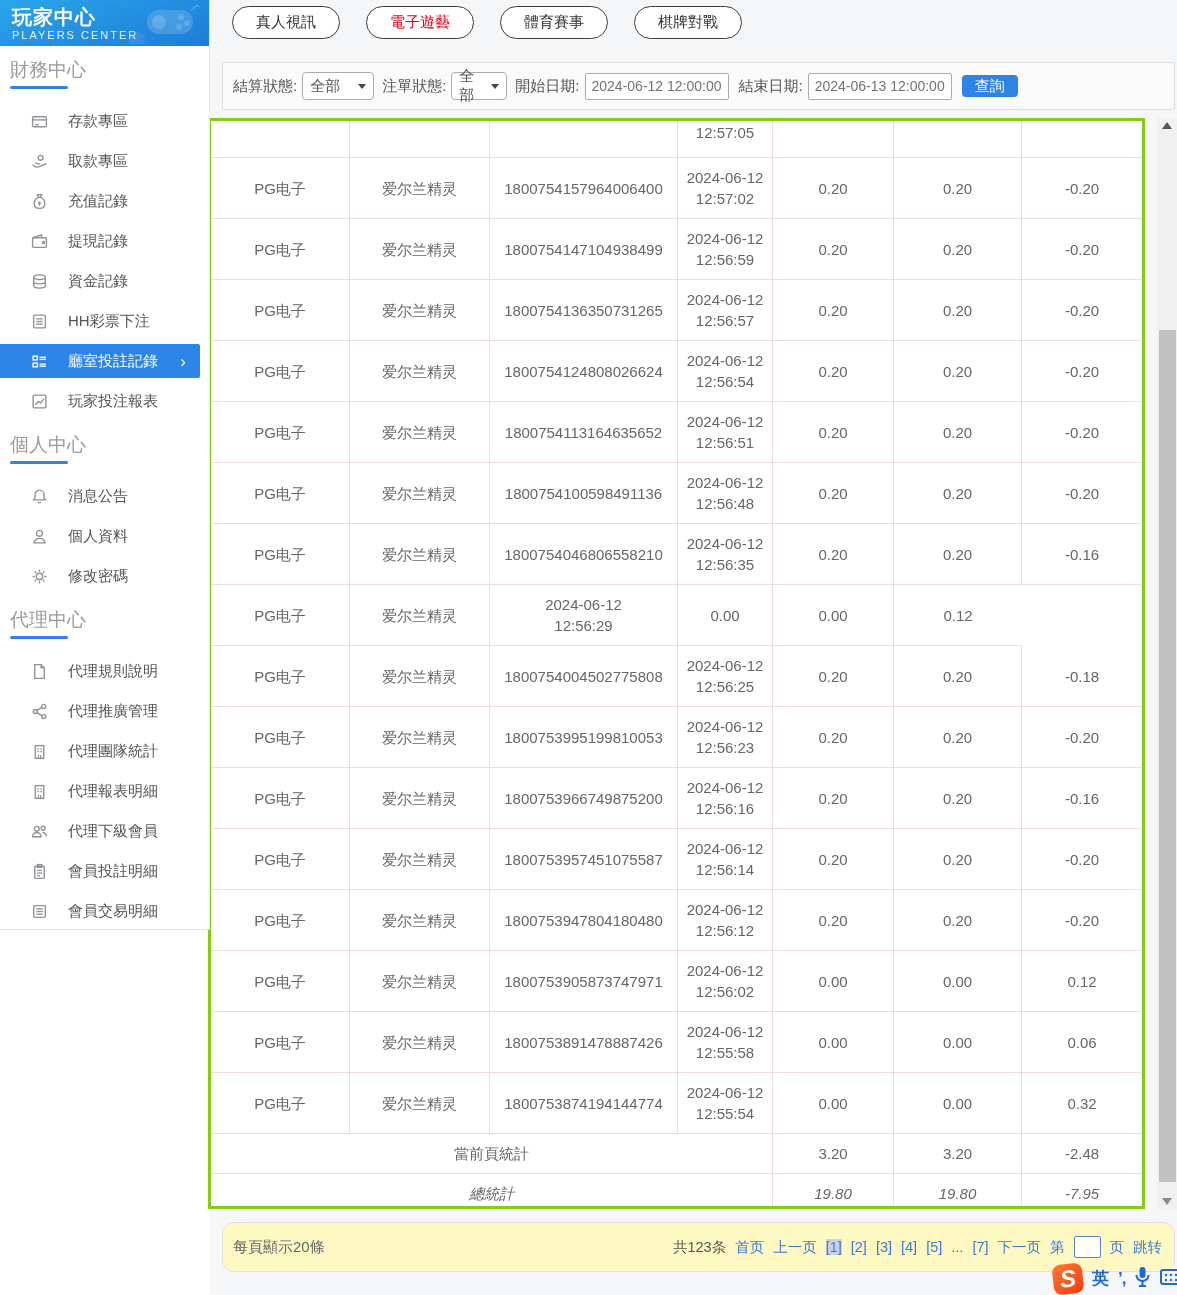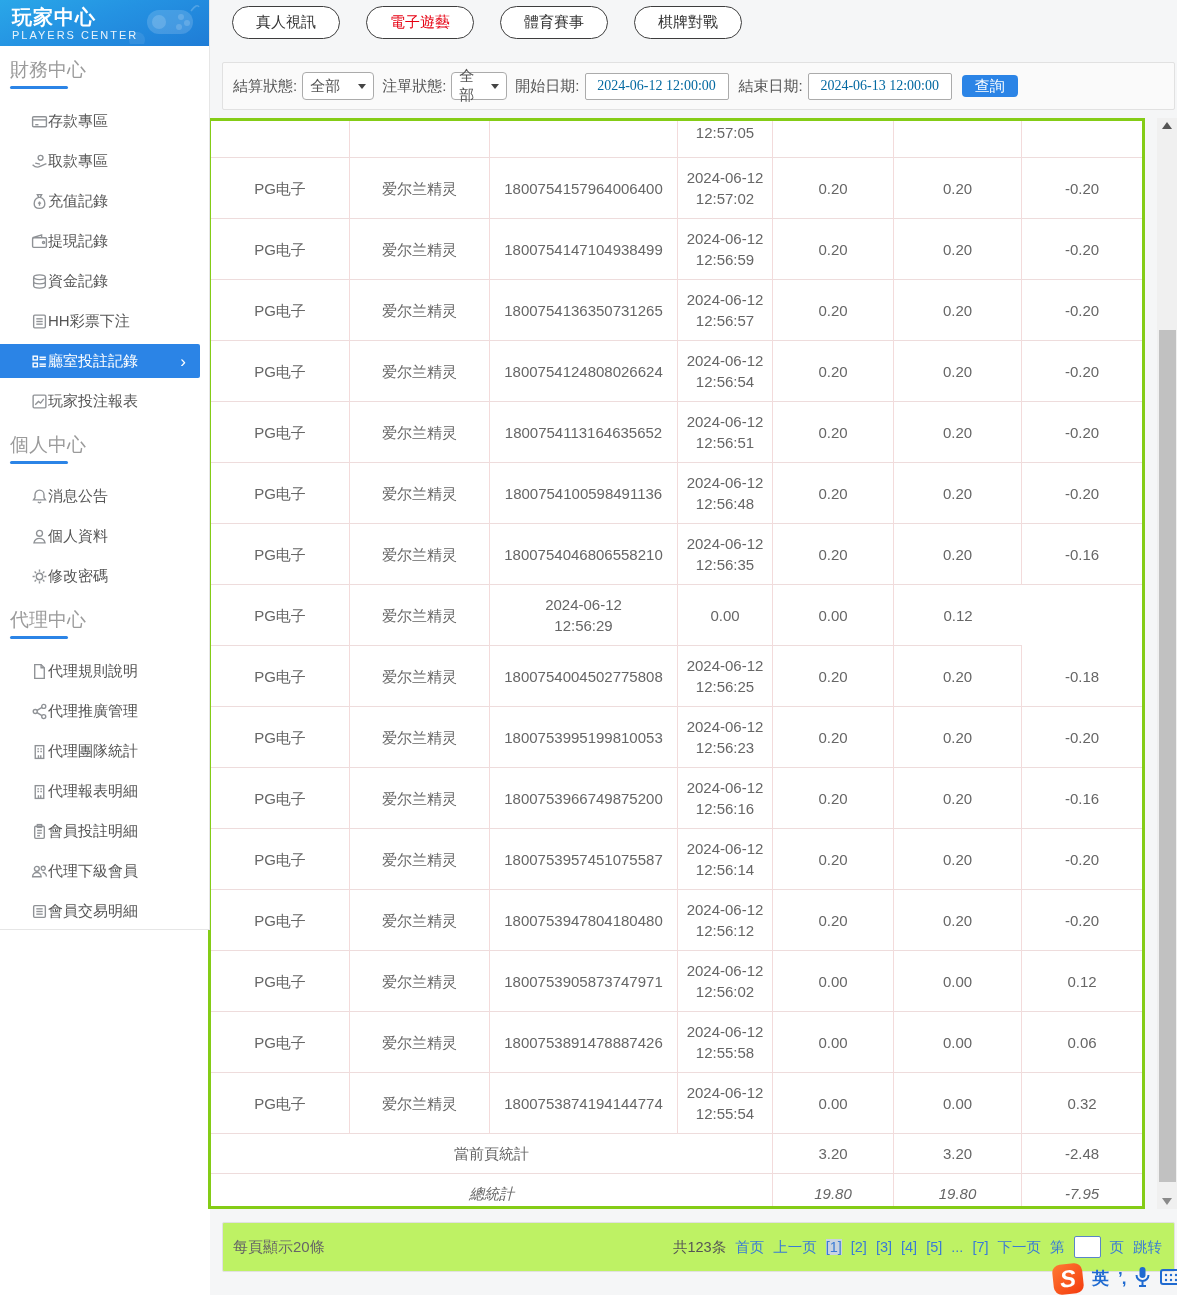--- a/index.html
+++ b/index.html
@@ -14,21 +14,21 @@
     position:relative; color:#fff; padding:5px 0 0 12px; overflow:hidden; }
   .brand-title { font-size:20px; font-weight:bold; letter-spacing:1px; line-height:24px; }
   .brand-sub { font-size:11px; letter-spacing:2px; opacity:.9; }
   .brand-art { position:absolute; right:8px; top:2px; opacity:.35; }
   .side-section { }
   .side-title { margin:10px 0 0 10px; font-size:19px; color:#9b9b9b; line-height:28px; }
   .side-underline { width:58px; height:3px; background:#2b84e6; margin:2px 0 12px 10px; border-radius:2px; }
   .side-item { height:40px; display:flex; align-items:center; padding-left:30px; cursor:pointer;
     color:#555; font-size:15px; }
   .side-item .side-icon { width:18px; height:18px; display:inline-flex; align-items:center; justify-content:center; }
-  .side-item .side-label { margin-left:0; }
+  .side-item .side-label { margin-left:20px; }
   .side-item.active { background:#2b84e6; color:#fff; height:34px; width:200px; margin:3px 0;
     border-radius:0 2px 2px 0; position:relative; }
   .side-item.active svg * { stroke:#fff !important; }
   .side-chevron { position:absolute; right:14px; font-size:17px; color:#fff; line-height:1; }
   .side-icon svg * { stroke:#8f9296; }
 
   
   .tabs { position:absolute; left:232px; top:6px; display:flex; gap:26px; z-index:4; }
   .pill { border:1.5px solid #3d3d3d; border-radius:17px; background:#fff; padding:0 23px;
     height:33px; display:flex; align-items:center; font-size:15px; color:#333; cursor:pointer; }
@@ -38,21 +38,21 @@
   .filterbar { position:absolute; left:222px; top:62px; width:953px; height:48px; background:#fafafa;
     border:1px solid #e1e1e1; border-radius:2px; display:flex; align-items:center; padding-left:10px;
     font-size:15px; color:#555; z-index:4; }
   .f-label { margin-right:5px; white-space:nowrap; }
   .fake-select { border:1px solid #ababab; border-radius:4px; background:#fff; height:28px;
     display:inline-flex; align-items:center; justify-content:space-between; padding:0 7px; cursor:pointer; margin-right:8px; }
   .fake-select .caret { width:0; height:0; border-left:4.5px solid transparent; border-right:4.5px solid transparent;
     border-top:5.5px solid #444; margin-left:10px; }
   .sel-wide { width:72px; } .sel-narrow { width:56px; }
   .date-input { border:1px solid #ababab; border-radius:2px; background:#fff; height:27px; width:144px;
-    font-size:14px; color:#0369a1; text-align:center; font-family:Liberation Serif, serif; margin-right:10px; }
+    font-size:14px; color:#737373; text-align:center; font-family:Liberation Sans, sans-serif; margin-right:10px; }
   .search-btn { background:#2b84e6; color:#fff; border:none; border-radius:4px; height:22px; padding:0 13px;
     font-size:15px; cursor:pointer; font-family:"Liberation Sans",sans-serif; }
 
   
   .table-wrap { position:absolute; left:208px; top:118px; width:937px; height:1091px; background:#fff;
     border:3px solid #84cc16; z-index:3; overflow:hidden; }
   .tr { display:grid; grid-template-columns:139px 140px 188px 95px 121px 128px 1fr; }
   .td { border-right:1px solid #f3dbdb; border-bottom:1px solid #eedcdc; display:flex; flex-direction:column;
     align-items:center; justify-content:center; font-size:15px; color:#666; text-align:center; line-height:21px;
     overflow:hidden; }
@@ -66,22 +66,22 @@
 
   
   .vscroll { position:absolute; left:1157px; top:118px; width:20px; height:1091px; background:#f0f0f0; z-index:3; }
   .vscroll .arrow-up { position:absolute; top:4px; left:4.5px; width:0; height:0;
     border-left:5.5px solid transparent; border-right:5.5px solid transparent; border-bottom:7px solid #555; }
   .vscroll .arrow-down { position:absolute; bottom:4px; left:4.5px; width:0; height:0;
     border-left:5.5px solid transparent; border-right:5.5px solid transparent; border-top:7px solid #8a8a8a; }
   .vscroll .thumb { position:absolute; top:212px; left:1.5px; width:17px; height:852px; background:#c1c1c1; }
 
   
-  .pagebar { position:absolute; left:222px; top:1222px; width:953px; height:50px; background:#bef264;
-    border:1px solid #e1e1e1; border-radius:2px; display:flex; align-items:center; justify-content:space-between;
+  .pagebar { position:absolute; left:222px; top:1222px; width:953px; height:50px; background:#fef9c3;
+    border:1px solid #e1e1e1; border-radius:12px; display:flex; align-items:center; justify-content:space-between;
     padding:0 12px 0 10px; z-index:4; font-size:15px; }
   .page-size { color:#666; }
   .pager { display:flex; align-items:center; gap:9px; font-size:14.5px; }
   .pager .total { color:#555; }
   .pager a { color:#3a7bd5; text-decoration:none; cursor:pointer; white-space:nowrap; }
   .pager .pg { color:#3a7bd5; cursor:pointer; }
   .pager .pg.current { background:#c8d3e0; }
   .jump-input { width:27px; height:22px; border:1px solid #5a85c8; border-radius:2px; background:#fff; }
 
   
@@ -278,39 +278,39 @@
               <line x1="8.8" y1="8" x2="10.3" y2="8"></line>
               <line x1="7" y1="14.5" x2="7" y2="11.5"></line>
               <line x1="9.2" y1="14.5" x2="9.2" y2="11.5"></line>
             </svg>
           </span>
           <span class="side-label">代理報表明細</span>
         </div>
         <div class="side-item">
           <span class="side-icon">
             <svg stroke="#8f9296" fill="none" width="17" height="17" viewBox="0 0 16 16" stroke-width="1.3">
+              <circle cx="5.5" cy="5.5" r="2.3"></circle>
+              <path d="M1.5 13 a4 4 0 0 1 8 0 z"></path>
+              <circle cx="11.5" cy="5" r="1.9"></circle>
+              <path d="M10.8 9 a3.6 3.6 0 0 1 3.7 3.6"></path>
+            </svg>
+          </span>
+          <span class="side-label">代理下級會員</span>
+        </div>
+        <div class="side-item">
+          <span class="side-icon">
+            <svg stroke="#8f9296" fill="none" width="17" height="17" viewBox="0 0 16 16" stroke-width="1.3">
               <rect x="3.5" y="3" width="9" height="11.5" rx="1"></rect>
               <rect x="6" y="1.5" width="4" height="2.6"></rect>
               <line x1="5.8" y1="7" x2="10.2" y2="7"></line>
               <line x1="5.8" y1="9.5" x2="10.2" y2="9.5"></line>
               <line x1="5.8" y1="12" x2="8.5" y2="12"></line>
             </svg>
           </span>
           <span class="side-label">會員投註明細</span>
-        </div>
-        <div class="side-item">
-          <span class="side-icon">
-            <svg stroke="#8f9296" fill="none" width="17" height="17" viewBox="0 0 16 16" stroke-width="1.3">
-              <circle cx="5.5" cy="5.5" r="2.3"></circle>
-              <path d="M1.5 13 a4 4 0 0 1 8 0 z"></path>
-              <circle cx="11.5" cy="5" r="1.9"></circle>
-              <path d="M10.8 9 a3.6 3.6 0 0 1 3.7 3.6"></path>
-            </svg>
-          </span>
-          <span class="side-label">代理下級會員</span>
         </div>
         <div class="side-item">
           <span class="side-icon">
             <svg stroke="#8f9296" fill="none" width="17" height="17" viewBox="0 0 16 16" stroke-width="1.3">
               <rect x="2.5" y="2.5" width="11" height="11" rx="1"></rect>
               <line x1="5" y1="5.5" x2="11" y2="5.5"></line>
               <line x1="5" y1="8" x2="11" y2="8"></line>
               <line x1="5" y1="10.5" x2="11" y2="10.5"></line>
             </svg>
           </span>

